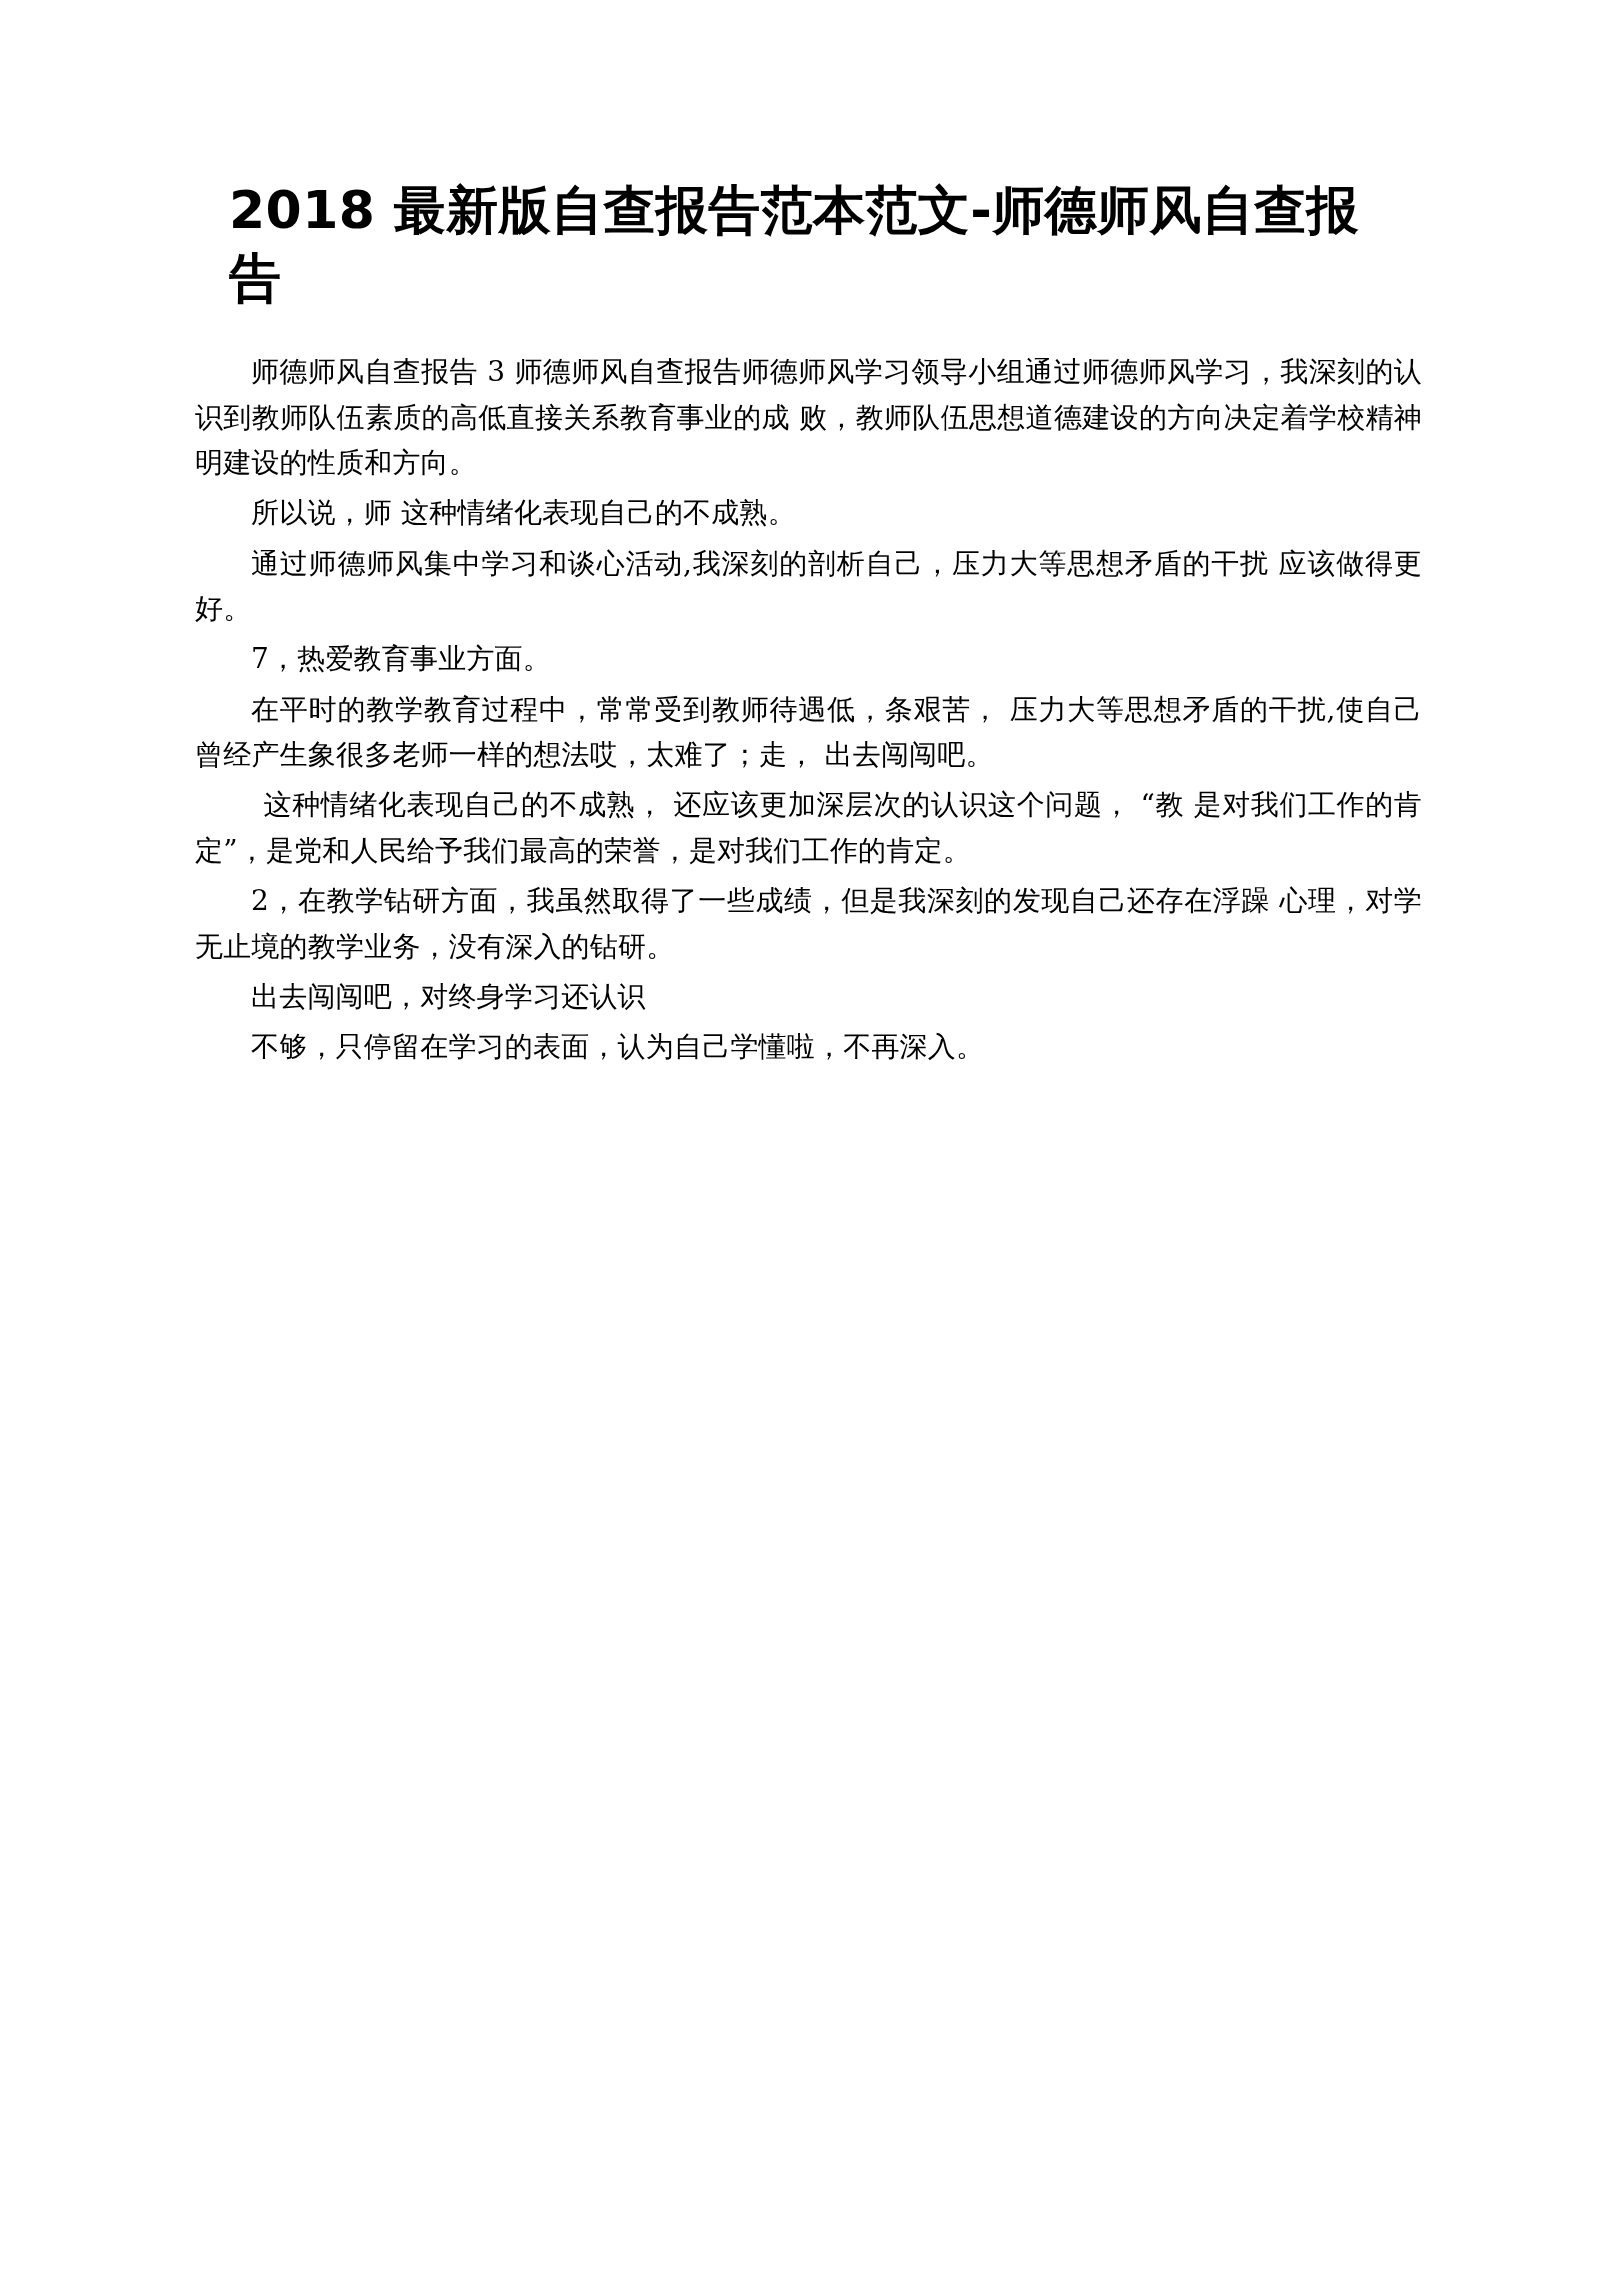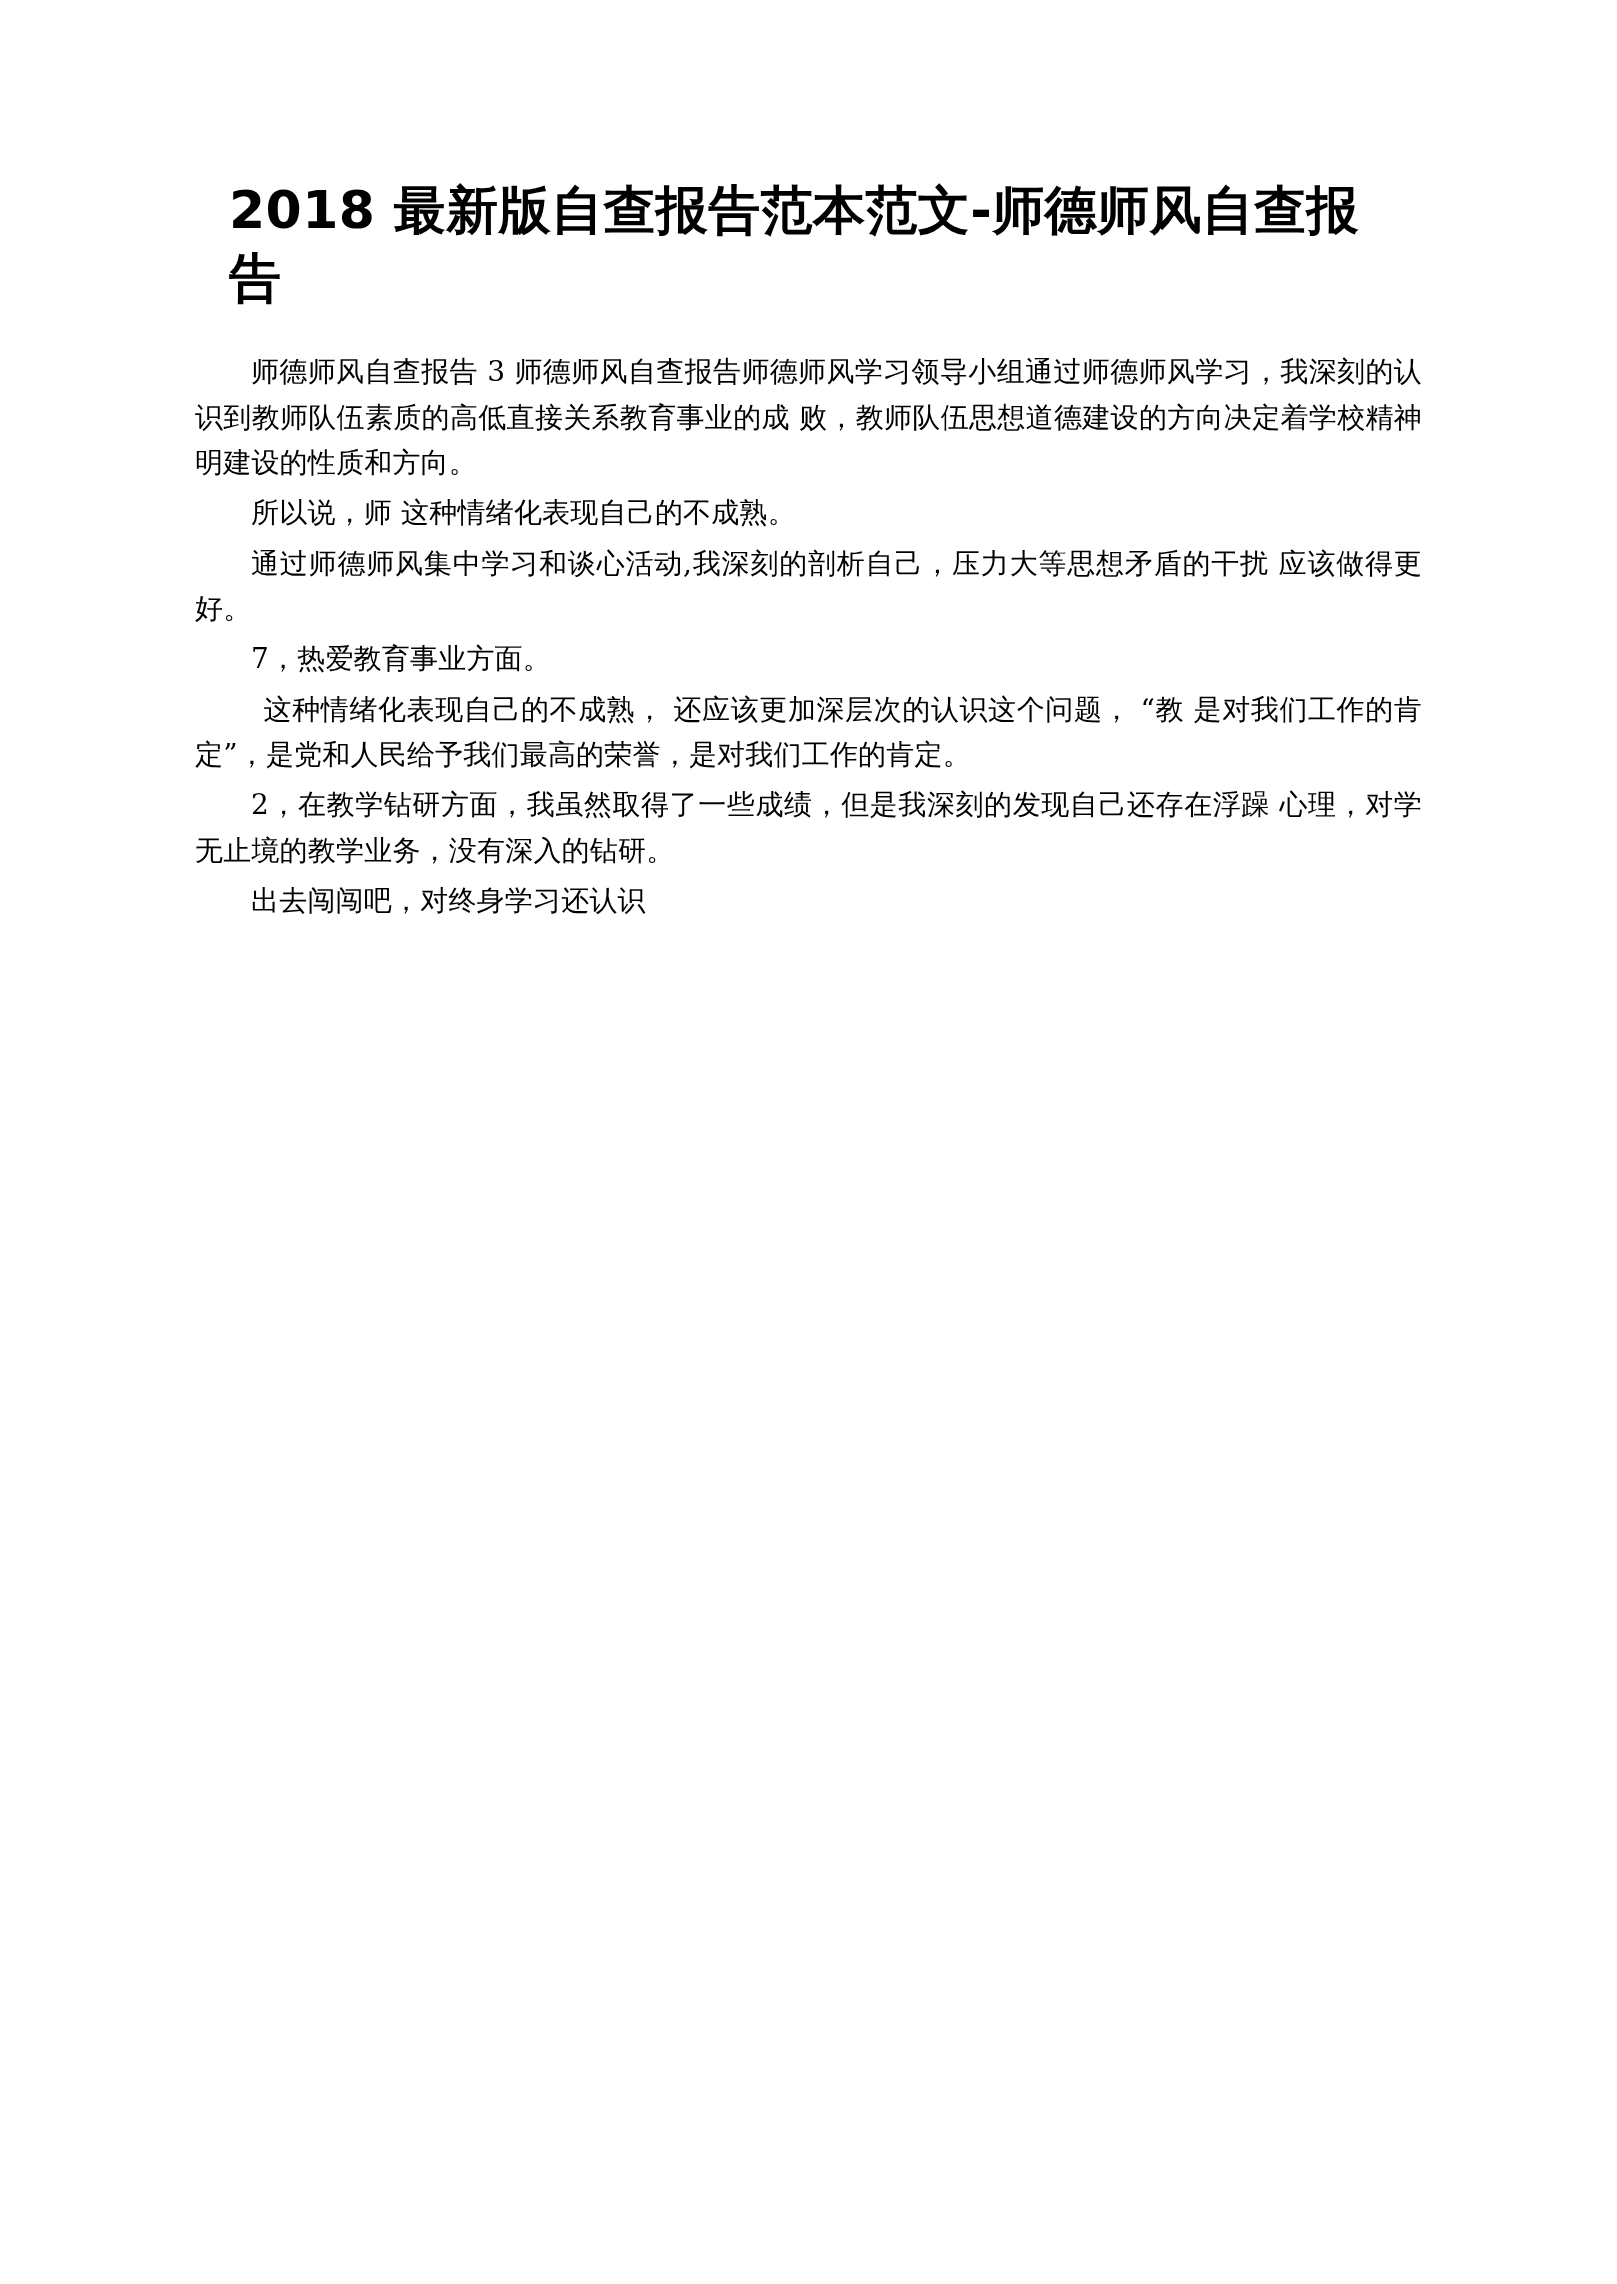--- a/index.html
+++ b/index.html
@@ -51,19 +51,21 @@
 
 <div class="page">
 
   <h1 class="doc-title">2018 最新版自查报告范本范文-师德师风自查报告</h1>
 
   <div class="body-text">
     <p>师德师风自查报告 3 师德师风自查报告师德师风学习领导小组通过师德师风学习，我深刻的认识到教师队伍素质的高低直接关系教育事业的成 败，教师队伍思想道德建设的方向决定着学校精神明建设的性质和方向。</p>
     <p>所以说，师 这种情绪化表现自己的不成熟。</p>
     <p>通过师德师风集中学习和谈心活动,我深刻的剖析自己，压力大等思想矛盾的干扰 应该做得更好。</p>
     <p>7，热爱教育事业方面。</p>
+    <p>在平时的教学教育过程中，常常受到教师待遇低，条艰苦， 压力大等思想矛盾的干扰,使自己曾经产生象很多老师一样的想法哎，太难了；走， 出去闯闯吧。</p>
     <p class="extra-indent">这种情绪化表现自己的不成熟， 还应该更加深层次的认识这个问题， “教 是对我们工作的肯定”，是党和人民给予我们最高的荣誉，是对我们工作的肯定。</p>
     <p>2，在教学钻研方面，我虽然取得了一些成绩，但是我深刻的发现自己还存在浮躁 心理，对学无止境的教学业务，没有深入的钻研。</p>
     <p>出去闯闯吧，对终身学习还认识</p>
+    <p>不够，只停留在学习的表面，认为自己学懂啦，不再深入。</p>
   </div>
 
 </div>
 
 
 </body></html>

